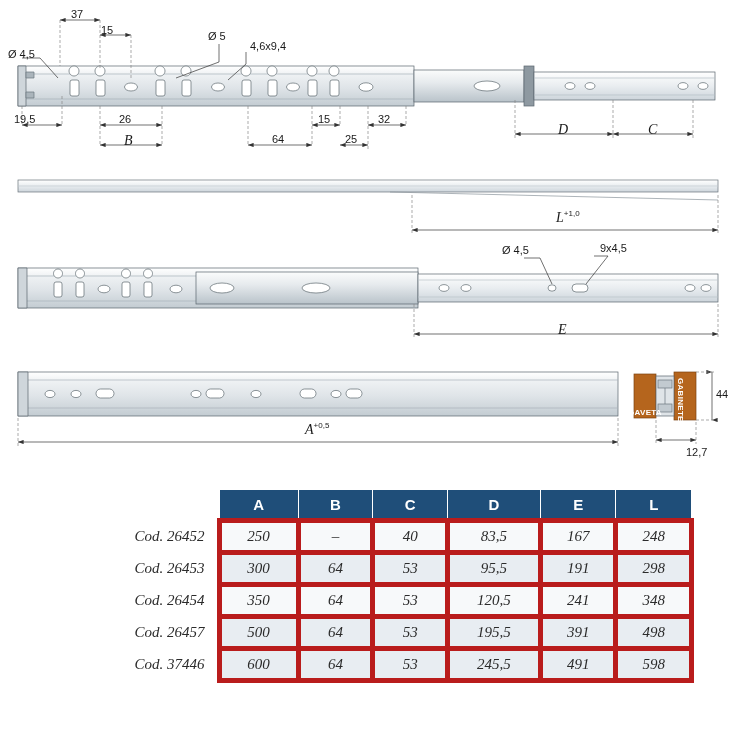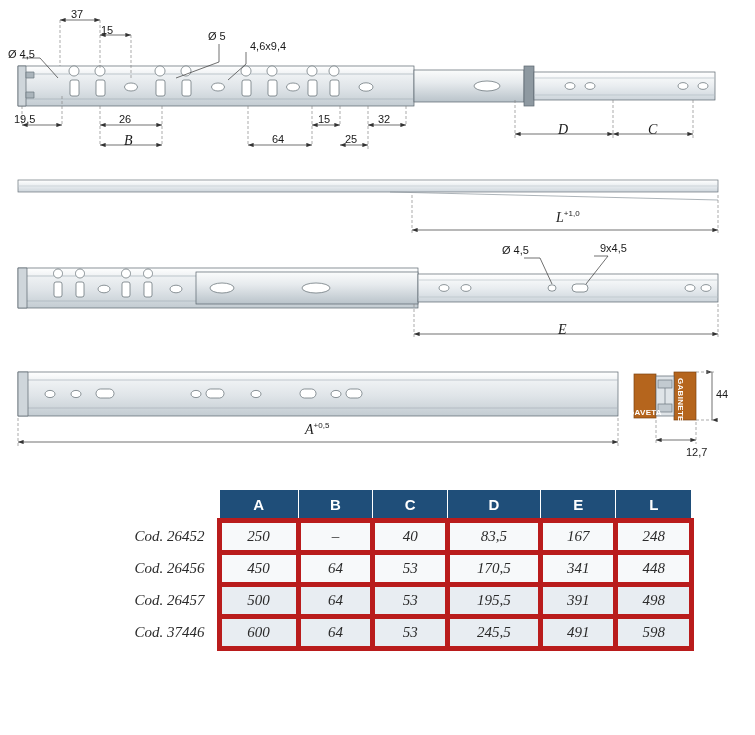--- a/index.html
+++ b/index.html
@@ -357,28 +357,37 @@
     <tbody>
       <tr class="even">
         <td class="code">Cod. 26452</td>
         <td>250</td>
         <td>–</td>
         <td>40</td>
         <td>83,5</td>
         <td>167</td>
         <td>248</td>
       </tr>
-      <tr class="even">
-        <td class="code">Cod. 26456</td>
-        <td>450</td>
+      <tr class="odd">
+        <td class="code">Cod. 26453</td>
+        <td>300</td>
         <td>64</td>
         <td>53</td>
-        <td>170,5</td>
-        <td>341</td>
-        <td>448</td>
+        <td>95,5</td>
+        <td>191</td>
+        <td>298</td>
+      </tr>
+      <tr class="even">
+        <td class="code">Cod. 26454</td>
+        <td>350</td>
+        <td>64</td>
+        <td>53</td>
+        <td>120,5</td>
+        <td>241</td>
+        <td>348</td>
       </tr>
       <tr class="odd">
         <td class="code">Cod. 26457</td>
         <td>500</td>
         <td>64</td>
         <td>53</td>
         <td>195,5</td>
         <td>391</td>
         <td>498</td>
       </tr>

